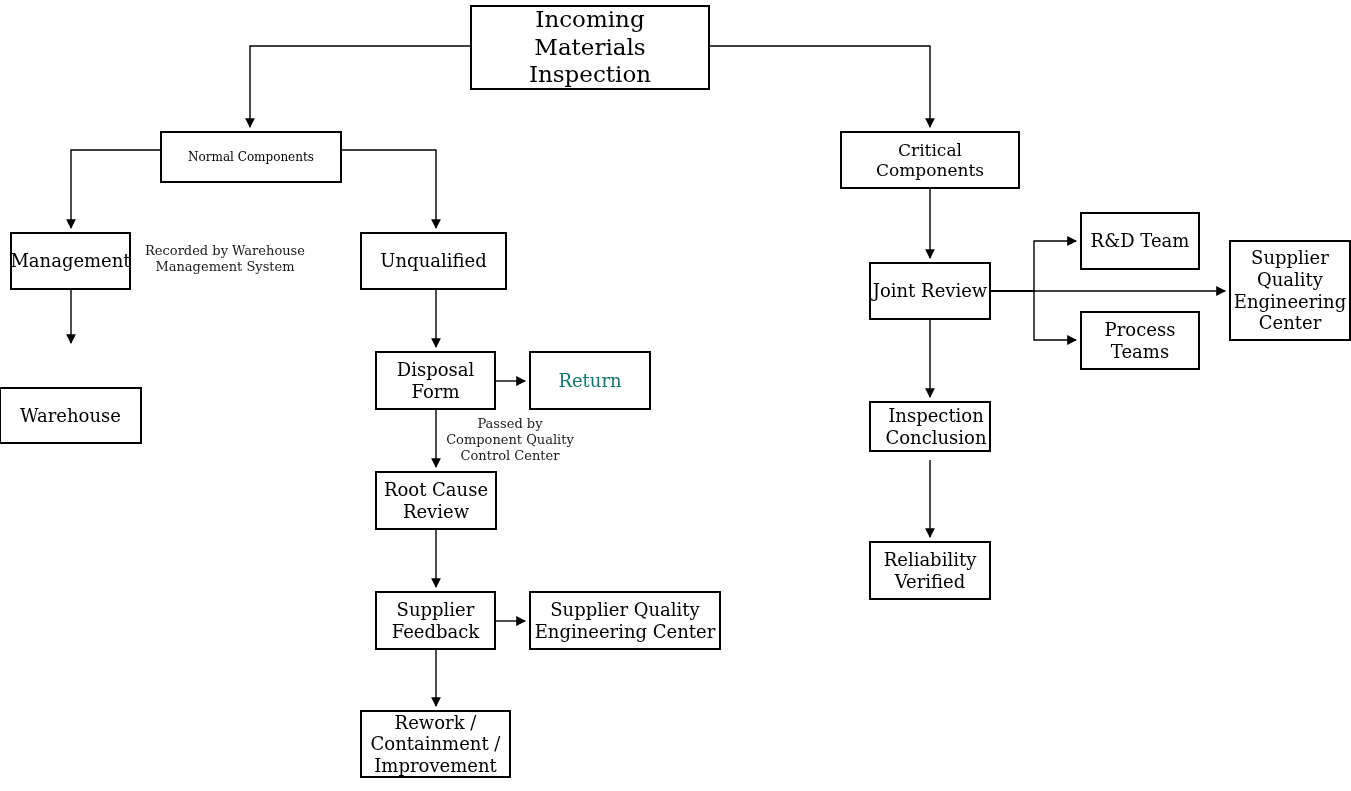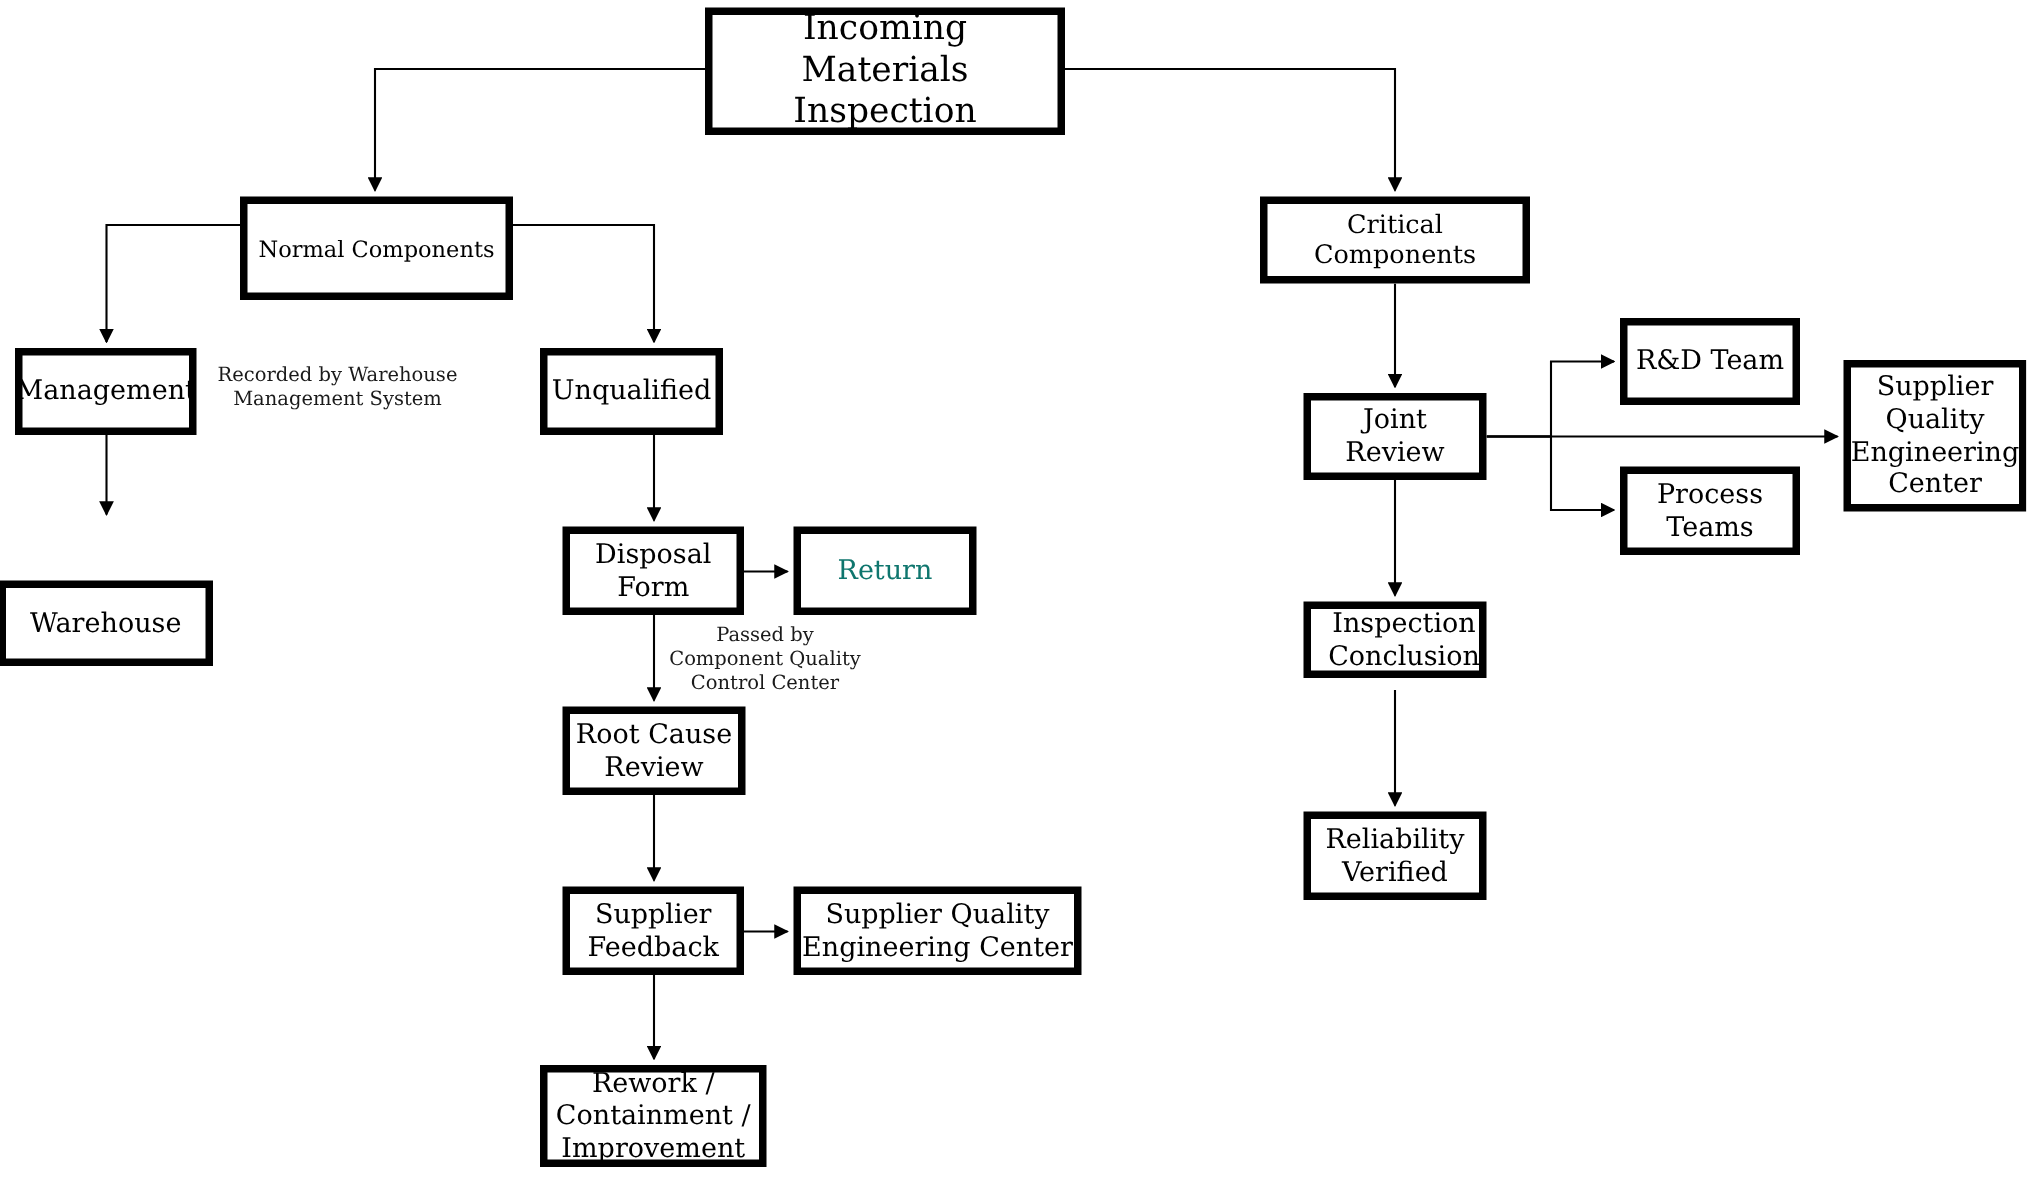--- a/index.html
+++ b/index.html
@@ -22,21 +22,21 @@
     position: absolute;
     left: 0;
     top: 0;
     width: 1351px;
     height: 791px;
     pointer-events: none;
   }
   .node {
     position: absolute;
     box-sizing: border-box;
-    border: 5px solid #22c55e;
+    border: 2px solid #22c55e;
     background: #ffffff;
     display: flex;
     align-items: center;
     justify-content: center;
     text-align: center;
     line-height: 1.2;
     white-space: pre-line;
     color: #000000;
   }
   .note {
@@ -77,25 +77,25 @@
       <path d="M 991 291 L 1034 291 L 1034 340 L 1076 340"></path>
       <path d="M 991 291 L 1225 291"></path>
       <path d="M 930 320 L 930 397"></path>
       <path d="M 930 460 L 930 537"></path>
     </g>
   </svg>
 
   <div id="nodes">
       <div class="node" style="left: 470px; top: 5px; width: 240px; height: 85px; font-size: 23px; border-color: rgb(0, 0, 0); color: rgb(0, 0, 0);">Incoming
 Materials Inspection</div>
-      <div class="node" style="left: 160px; top: 131px; width: 182px; height: 69px; font-size: 15px; border-color: rgb(0, 0, 0); color: rgb(0, 0, 0);">Normal Components</div>
+      <div class="node" style="left: 160px; top: 131px; width: 182px; height: 52px; font-size: 12px; border-color: rgb(0, 0, 0); color: rgb(0, 0, 0);">Normal Components</div>
       <div class="node" style="left: 840px; top: 131px; width: 180px; height: 58px; font-size: 17px; border-color: rgb(0, 0, 0); color: rgb(0, 0, 0);">Critical Components</div>
       <div class="node" style="left: 10px; top: 232px; width: 121px; height: 58px; font-size: 18px; border-color: rgb(0, 0, 0); color: rgb(0, 0, 0);">Management</div>
       <div class="node" style="left: -1px; top: 347px; width: 143px; height: 57px; font-size: 18px; border-color: rgb(0, 0, 0); color: rgb(0, 0, 0); margin-top: 40px;">Warehouse</div>
-      <div class="node" style="left: 360px; top: 232px; width: 122px; height: 58px; font-size: 18px; border-color: rgb(0, 0, 0); color: rgb(0, 0, 0);">Unqualified</div>
+      <div class="node" style="left: 360px; top: 232px; width: 147px; height: 58px; font-size: 18px; border-color: rgb(0, 0, 0); color: rgb(0, 0, 0);">Unqualified</div>
       <div class="node" style="left: 375px; top: 351px; width: 121px; height: 59px; font-size: 18px; border-color: rgb(0, 0, 0); color: rgb(0, 0, 0);">Disposal
 Form</div>
       <div class="node" style="left: 529px; top: 351px; width: 122px; height: 59px; font-size: 18px; border-color: rgb(0, 0, 0); color: #0f766e;">Return</div>
       <div class="node" style="left: 375px; top: 471px; width: 122px; height: 59px; font-size: 18px; border-color: rgb(0, 0, 0); color: rgb(0, 0, 0);">Root Cause
 Review</div>
       <div class="node" style="left: 375px; top: 591px; width: 121px; height: 59px; font-size: 18px; border-color: rgb(0, 0, 0); color: rgb(0, 0, 0);">Supplier
 Feedback</div>
       <div class="node" style="left: 529px; top: 591px; width: 192px; height: 59px; font-size: 18px; border-color: rgb(0, 0, 0); color: rgb(0, 0, 0);">Supplier Quality
 Engineering Center</div>
       <div class="node" style="left: 360px; top: 710px; width: 151px; height: 68px; font-size: 18px; border-color: rgb(0, 0, 0); color: rgb(0, 0, 0);">Rework /

